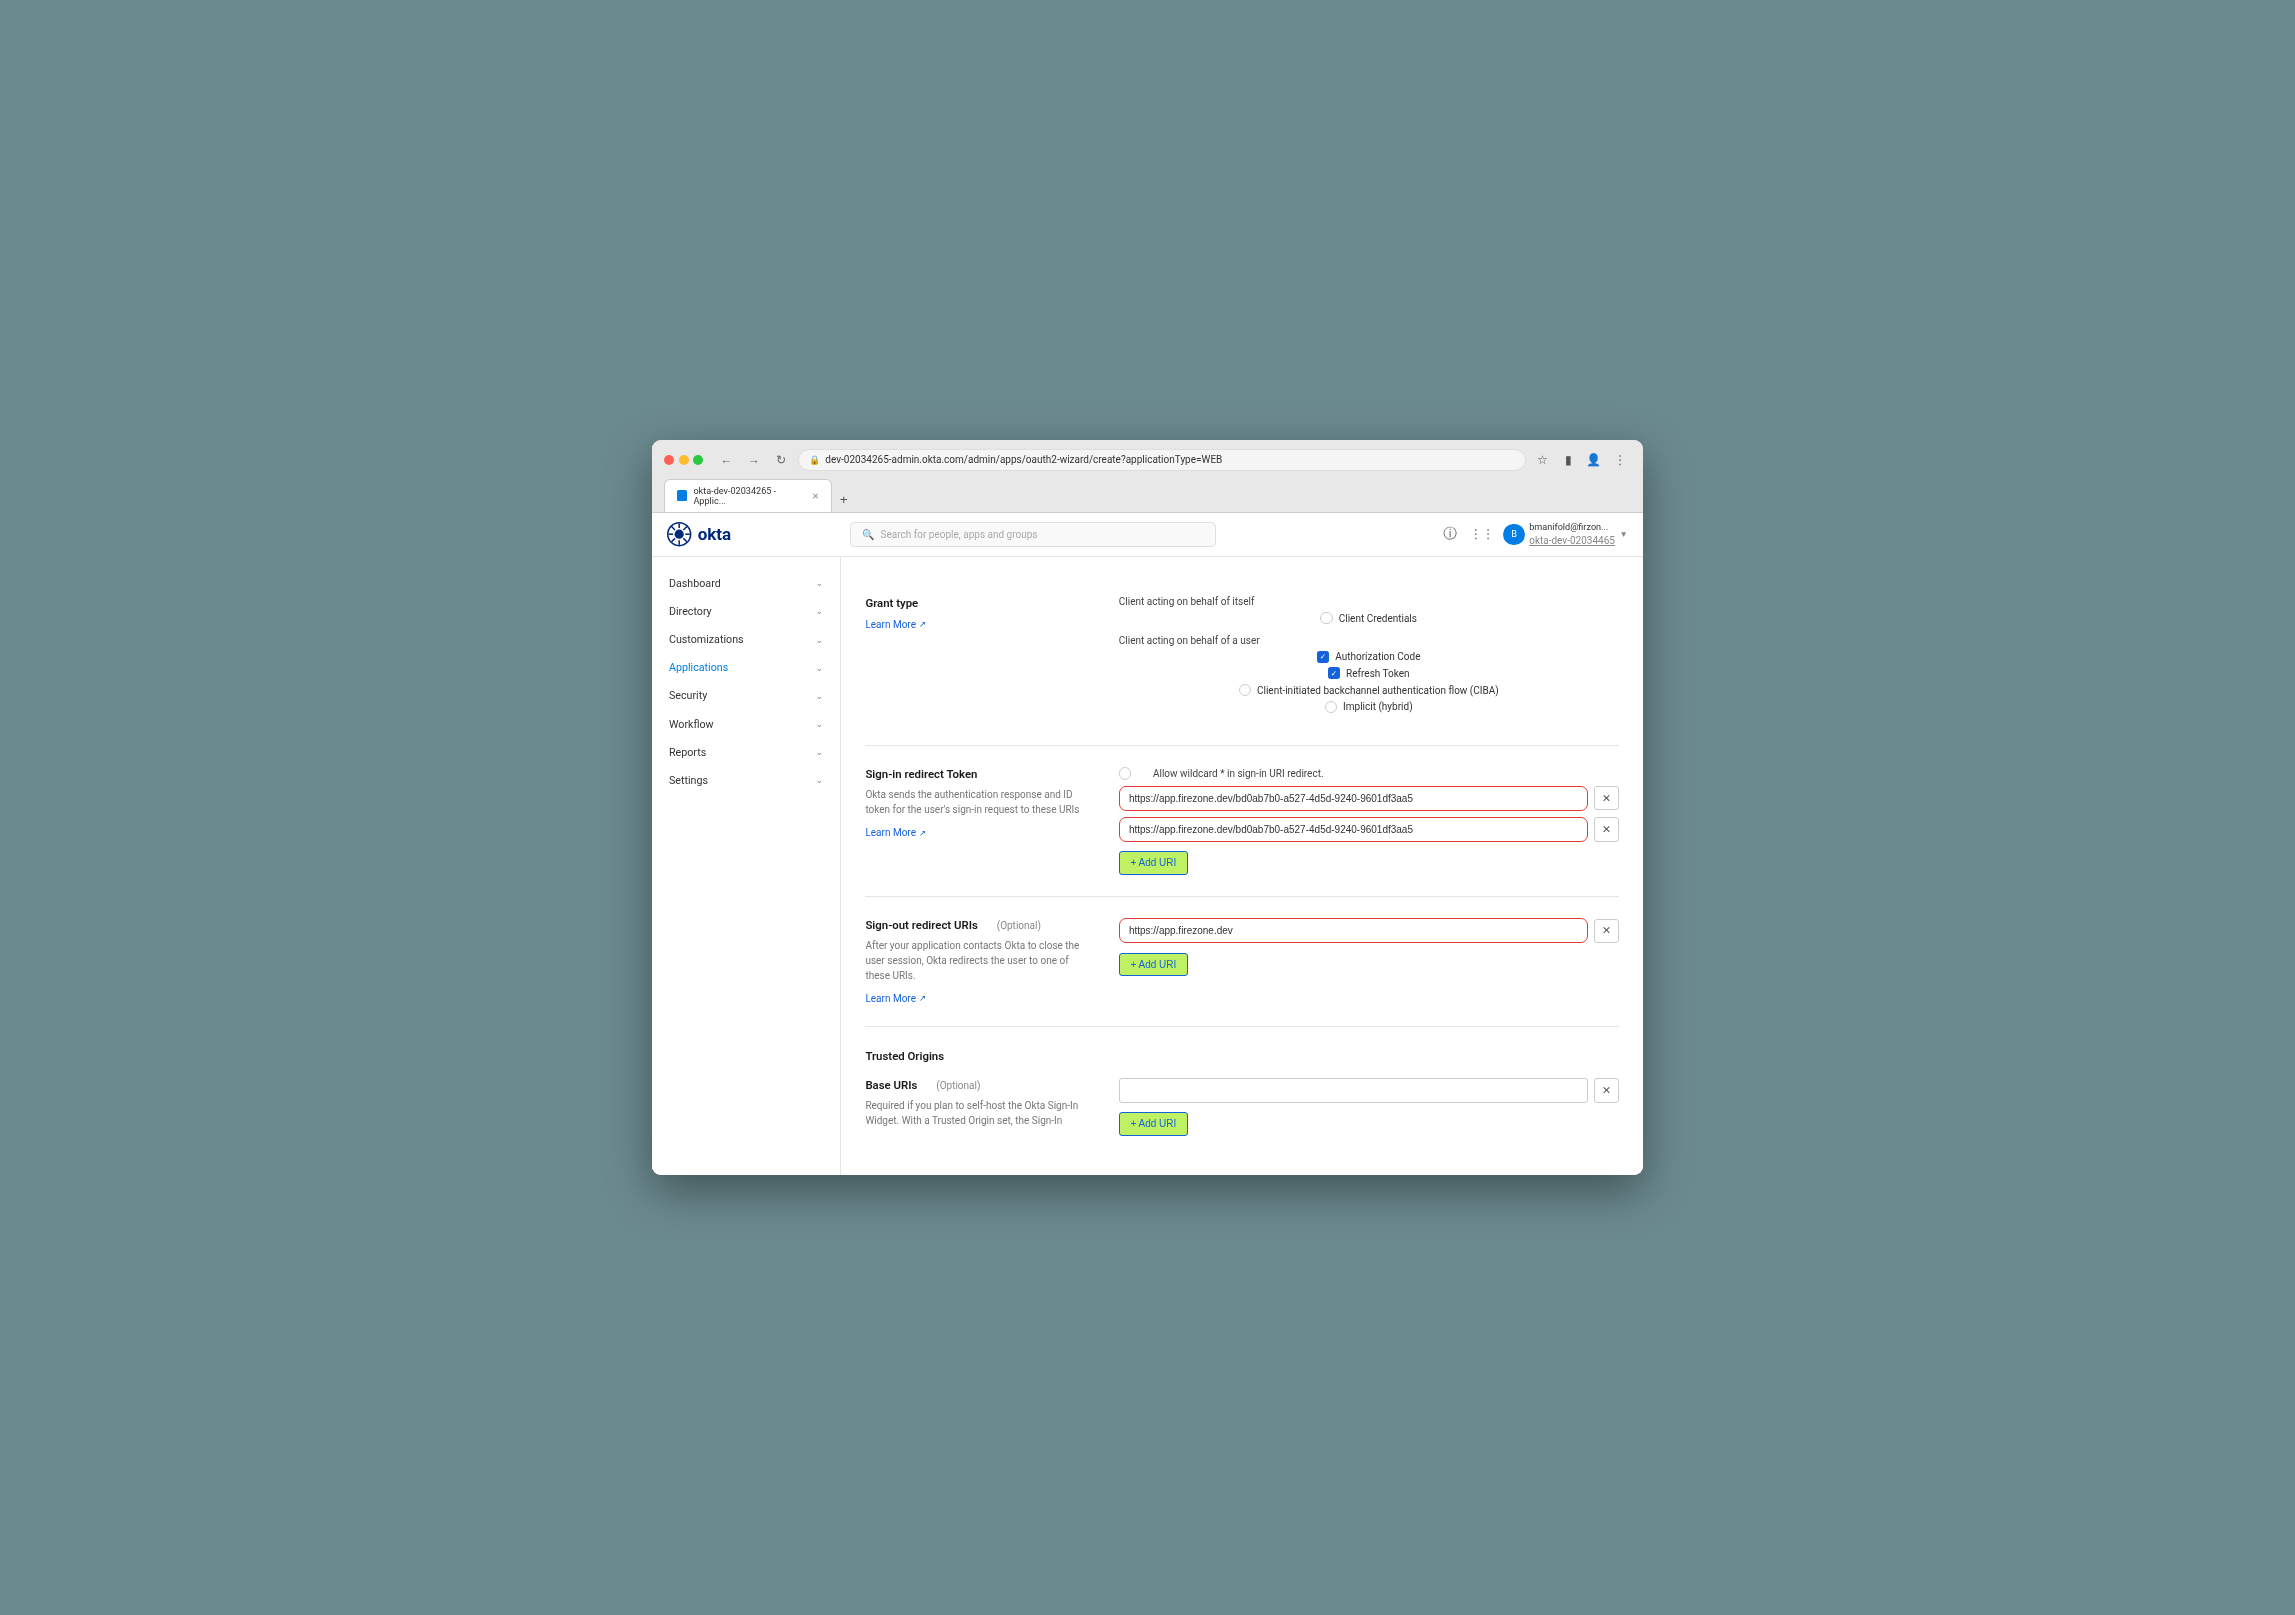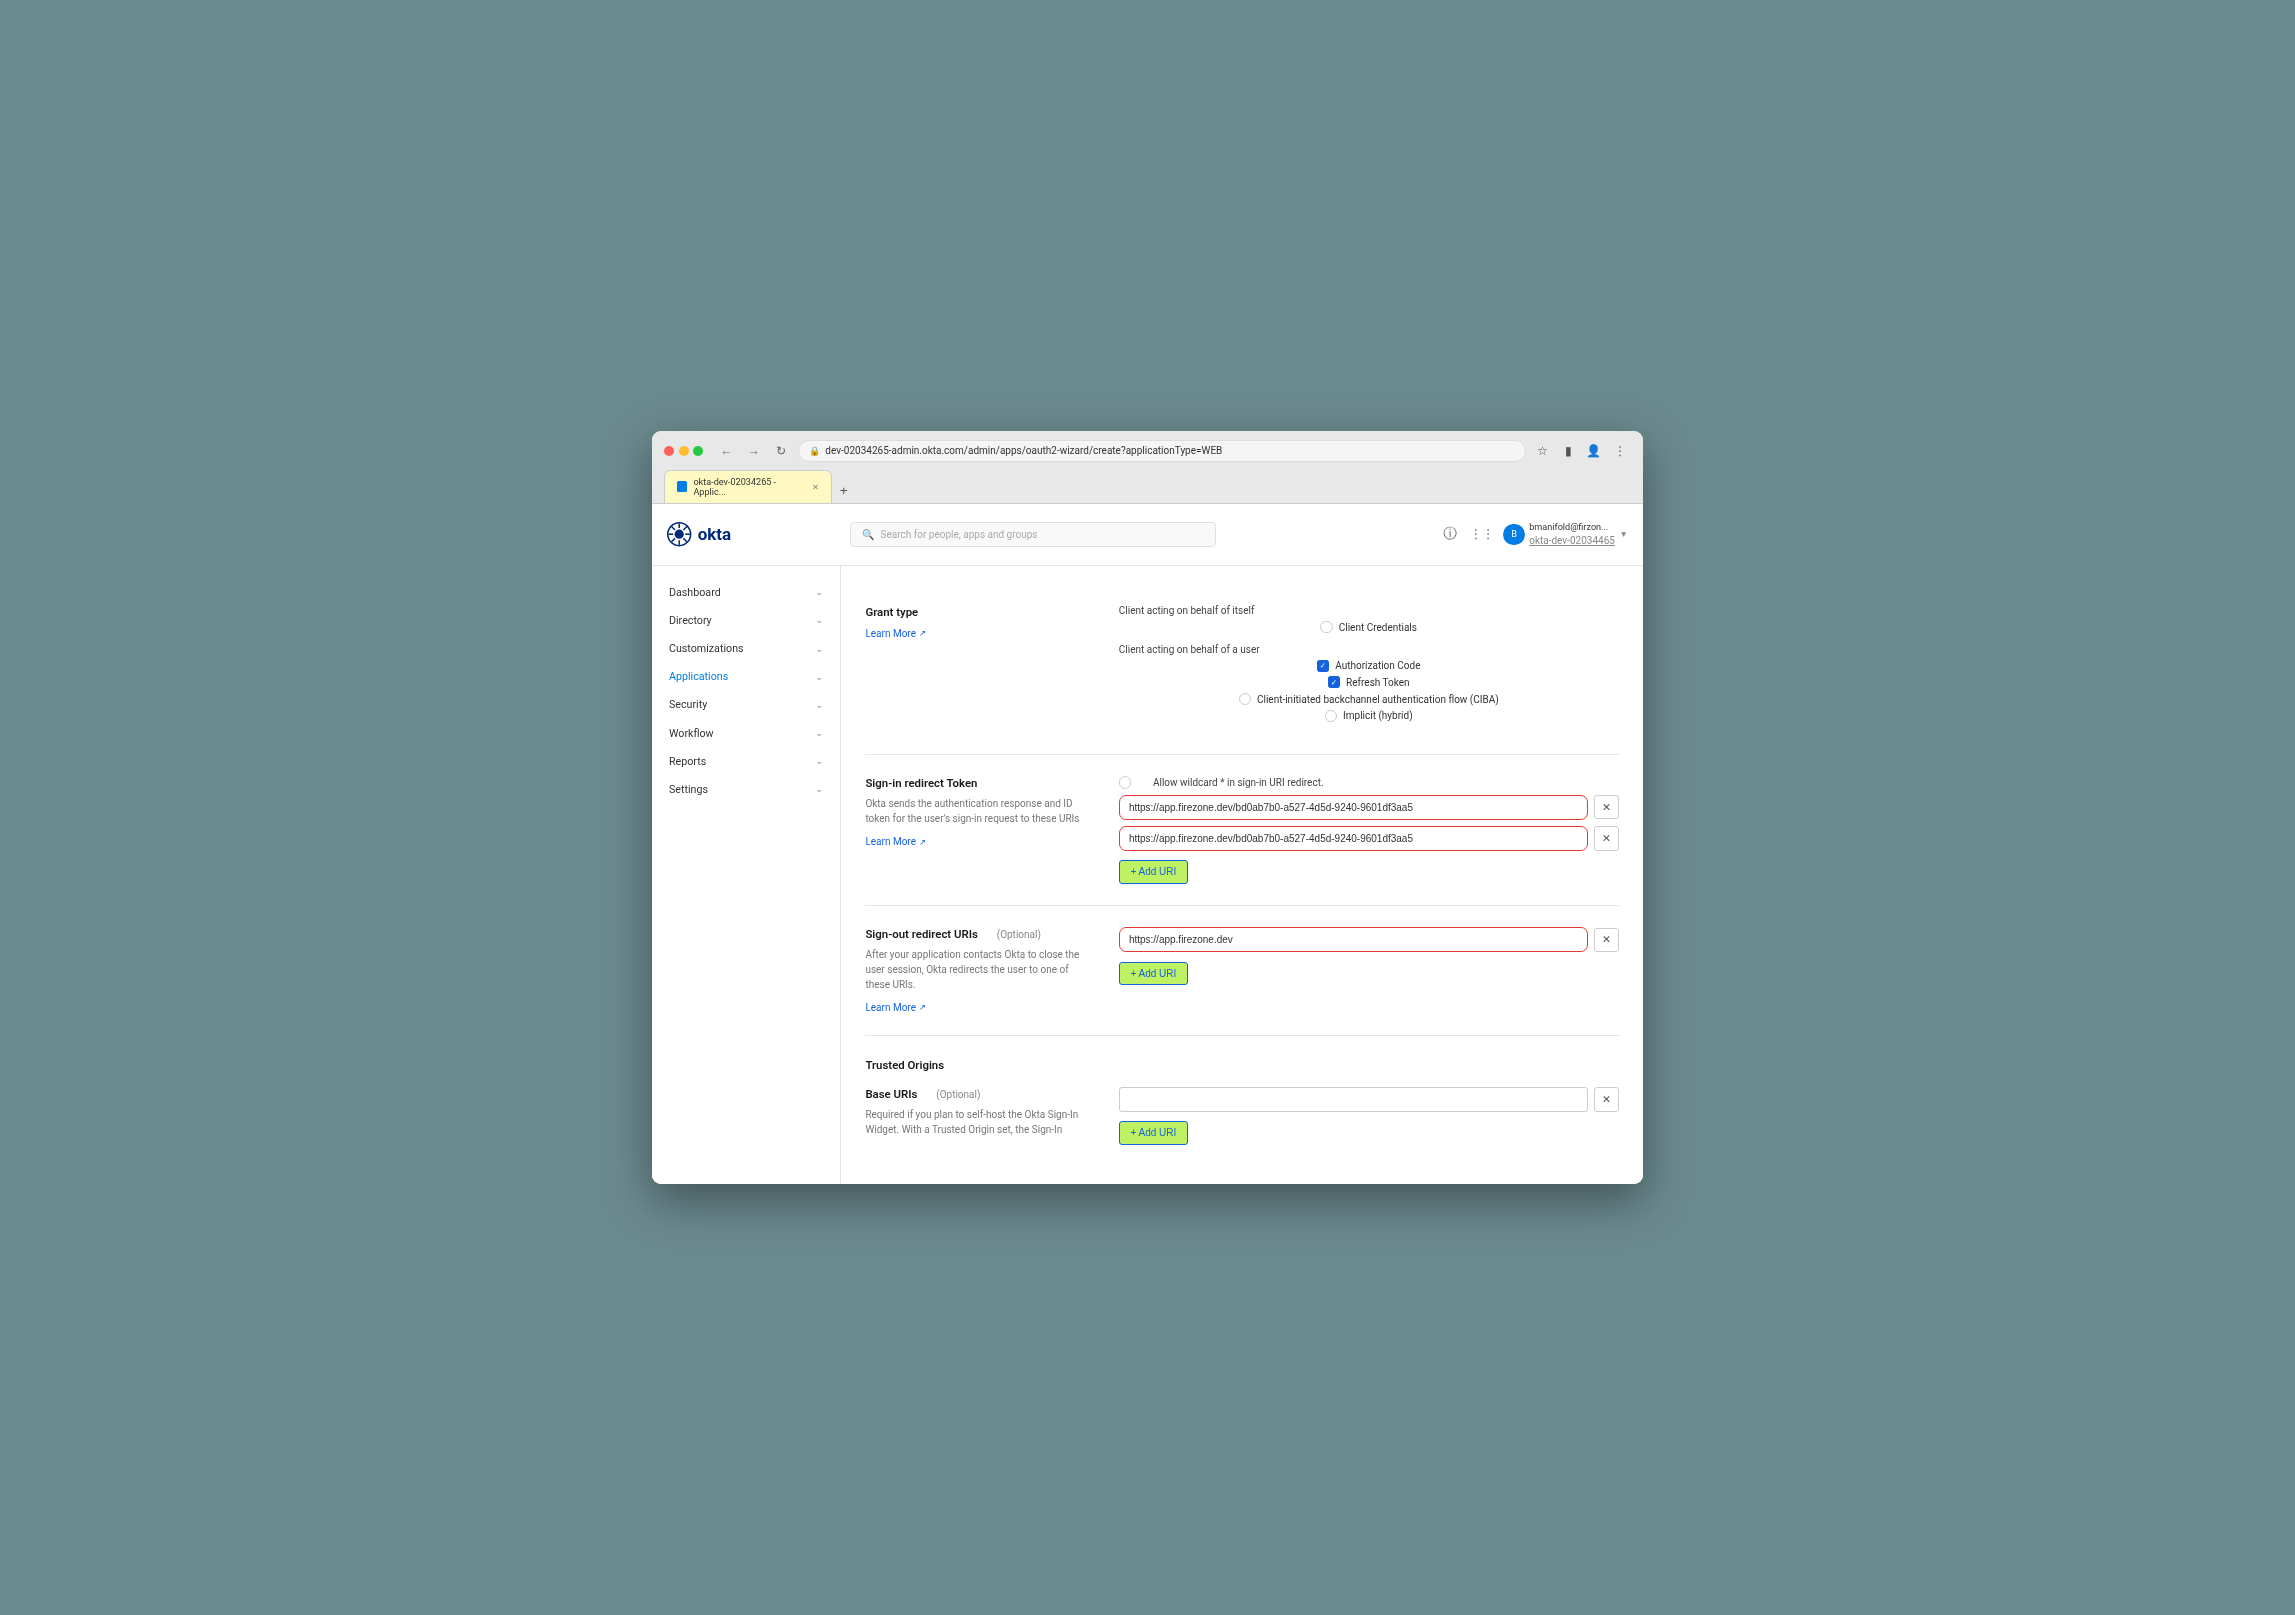--- a/index.html
+++ b/index.html
@@ -60,21 +60,21 @@
     .tab-bar {
       display: flex;
       align-items: flex-end;
       gap: 0;
     }
     .tab {
       display: flex;
       align-items: center;
       gap: 6.1px;
       padding: 6.1px 12.2px;
-      background: #fef9c3;
+      background: #ffffff;
       border-radius: 6.1px 6.1px 0 0;
       border: 0.8px solid #ccc;
       border-bottom: none;
       font-size: 9.1px;
       color: #333;
       max-width: 168px;
     }
     .tab-favicon {
       width: 10.7px;
       height: 10.7px;
@@ -132,21 +132,21 @@
       background: #fff;
       min-height: 427px;
     }
     
     .app-topnav {
       background: #fff;
       border-bottom: 0.8px solid #e5e5e5;
       padding: 0 15.2px;
       display: flex;
       align-items: center;
-      height: 62px;
+      height: 44px;
       gap: 15.2px;
     }
     .okta-logo {
       display: flex;
       align-items: center;
       gap: 6.1px;
       font-size: 15.2px;
       font-weight: 600;
       color: #00297a;
     }

